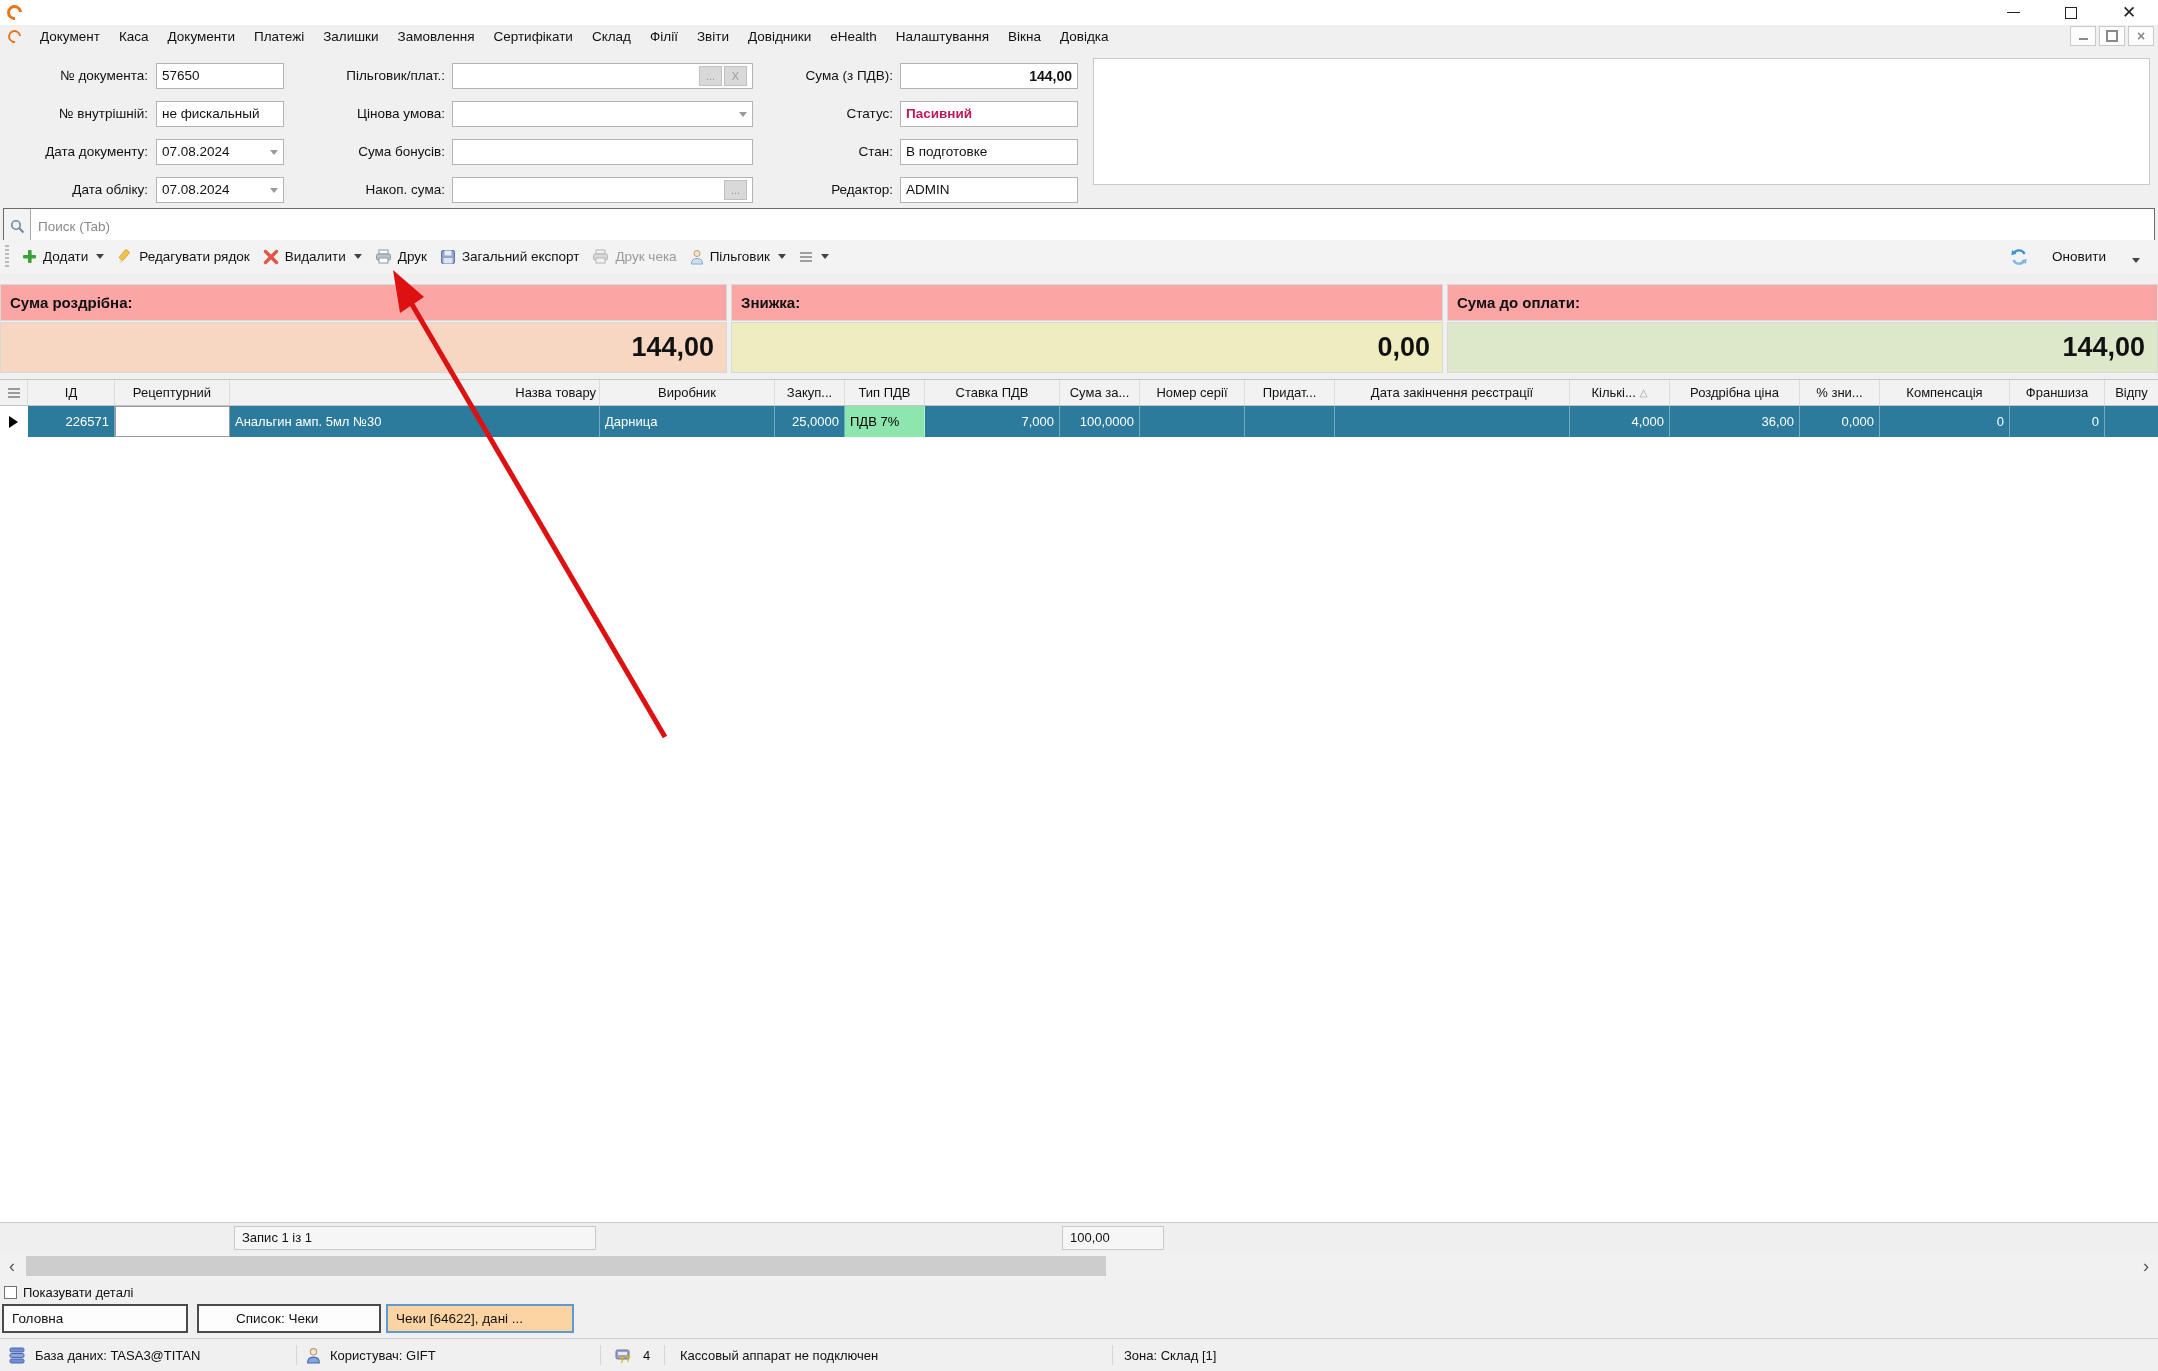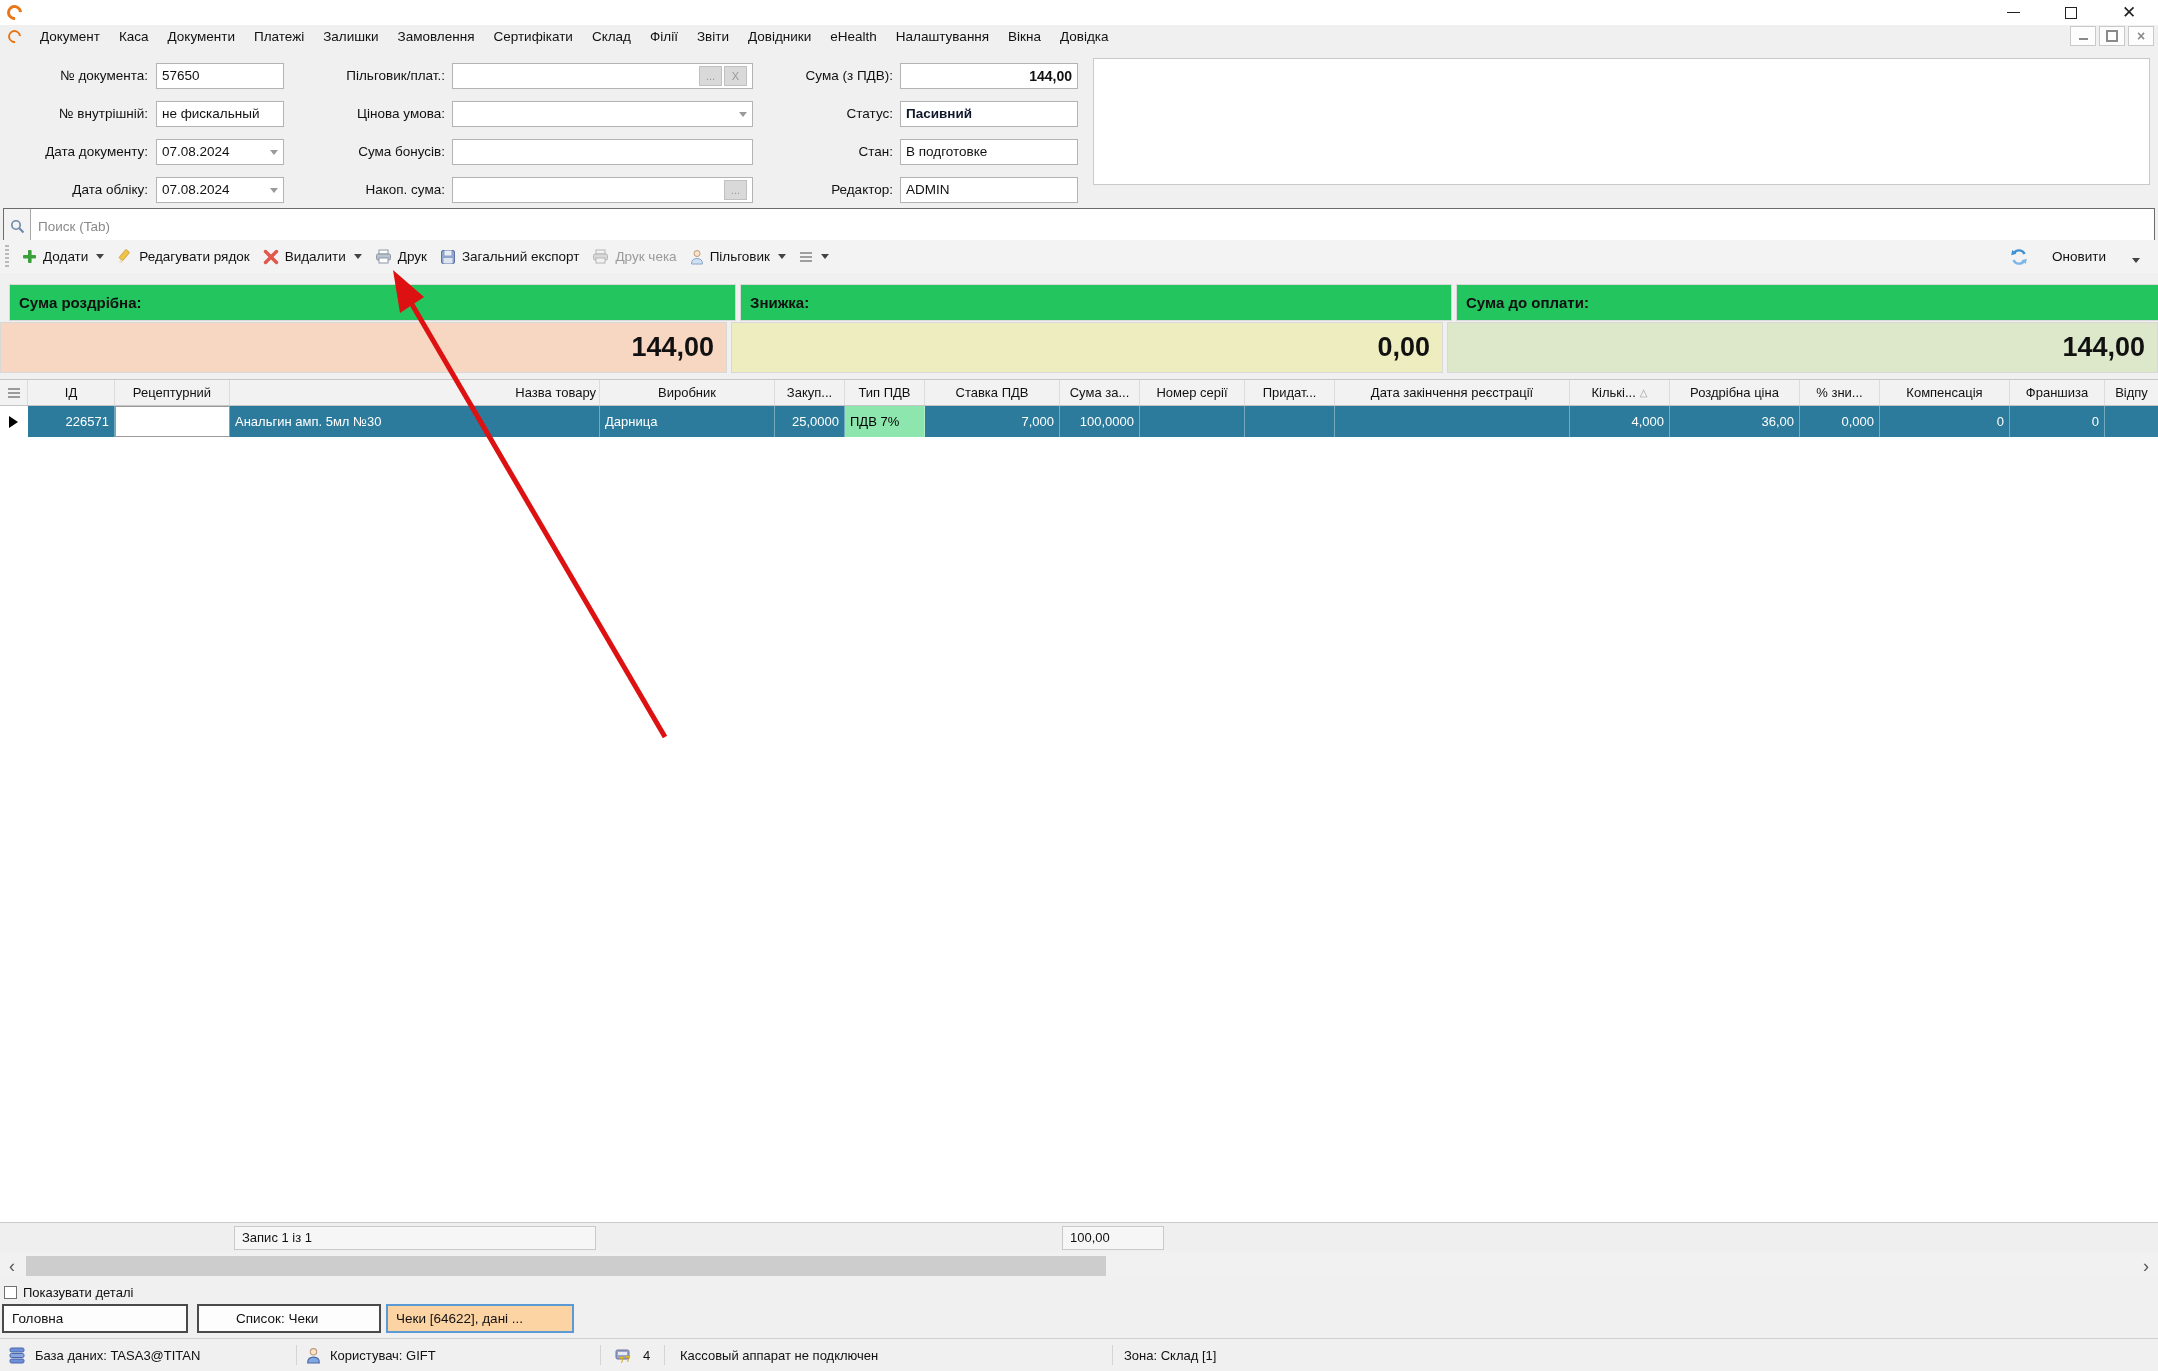--- a/index.html
+++ b/index.html
@@ -43,22 +43,22 @@
   .searchinput{flex:1;border:none;outline:none;font-size:13.5px;font-family:"Liberation Sans",sans-serif;padding:0 7px;color:#222;}
   .searchinput::placeholder{color:#8a8a8a;}
   
   .toolbar{left:0;top:240px;width:2158px;height:33px;background:#f3f3f3;display:flex;align-items:center;}
   .grip{width:4px;height:24px;margin-left:5px;background:repeating-linear-gradient(#bbb 0 2px,transparent 2px 4px);flex:none;}
   .tbtn{display:flex;align-items:center;gap:6px;margin-left:13px;font-size:13.5px;white-space:nowrap;}
   .tbtn.disabled{color:#9a9a9a;}
   .caret{width:0;height:0;border-left:4px solid transparent;border-right:4px solid transparent;border-top:5px solid #444;margin-left:2px;}
   .tb-right{margin-left:auto;margin-right:18px;display:flex;align-items:center;gap:24px;font-size:13.5px;}
   
-  .sumhead{position:absolute;top:284px;height:37px;background:#22c55e;border:1px solid #d8d8d8;box-sizing:border-box;
-           font-size:15px;font-weight:bold;line-height:35px;padding-left:9px;margin-left:9px;}
+  .sumhead{position:absolute;top:284px;height:37px;background:#fca5a5;border:1px solid #d8d8d8;box-sizing:border-box;
+           font-size:15px;font-weight:bold;line-height:35px;padding-left:9px;}
   .sumval{position:absolute;top:322px;height:51px;border:1px solid #d8d8d8;box-sizing:border-box;
           font-size:27px;font-weight:bold;line-height:49px;text-align:right;padding-right:12px;}
   
   .ghead{left:0;top:379px;width:2158px;height:27px;background:#f2f2f2;border-top:1px solid #c5c5c5;border-bottom:1px solid #c5c5c5;
          box-sizing:border-box;display:flex;font-size:13px;}
   .hcell{border-right:1px solid #dcdcdc;box-sizing:border-box;display:flex;align-items:center;justify-content:center;
          overflow:hidden;white-space:nowrap;padding:0 3px;flex:none;}
   .hcell.hr{justify-content:flex-end;}
   .grow{left:0;top:406px;width:2158px;height:31px;display:flex;font-size:13px;}
   .dcell{box-sizing:border-box;display:flex;align-items:center;overflow:hidden;white-space:nowrap;
@@ -191,21 +191,21 @@
       </span>
   </div>
 
   <div class="flabel" style="left:770px;top:63px;width:123px;">Сума (з ПДВ):</div>
   <div class="finput" style="left:900px;top:63px;width:178px;">
       <span class="fval-bold" style="font-size:14px;">144,00</span>
     </div>
 
   <div class="flabel" style="left:770px;top:101px;width:123px;">Статус:</div>
   <div class="finput" style="left:900px;top:101px;width:178px;">
-      <span class="status-val" style="color:#0f172a;">Пасивний</span>
+      <span class="status-val" style="color:#be185d;">Пасивний</span>
     </div>
 
   <div class="flabel" style="left:770px;top:139px;width:123px;">Стан:</div>
   <div class="finput" style="left:900px;top:139px;width:178px;">
       <span>В подготовке</span>
     </div>
 
   <div class="flabel" style="left:770px;top:177px;width:123px;">Редактор:</div>
   <div class="finput" style="left:900px;top:177px;width:178px;">
       <span>ADMIN</span>

